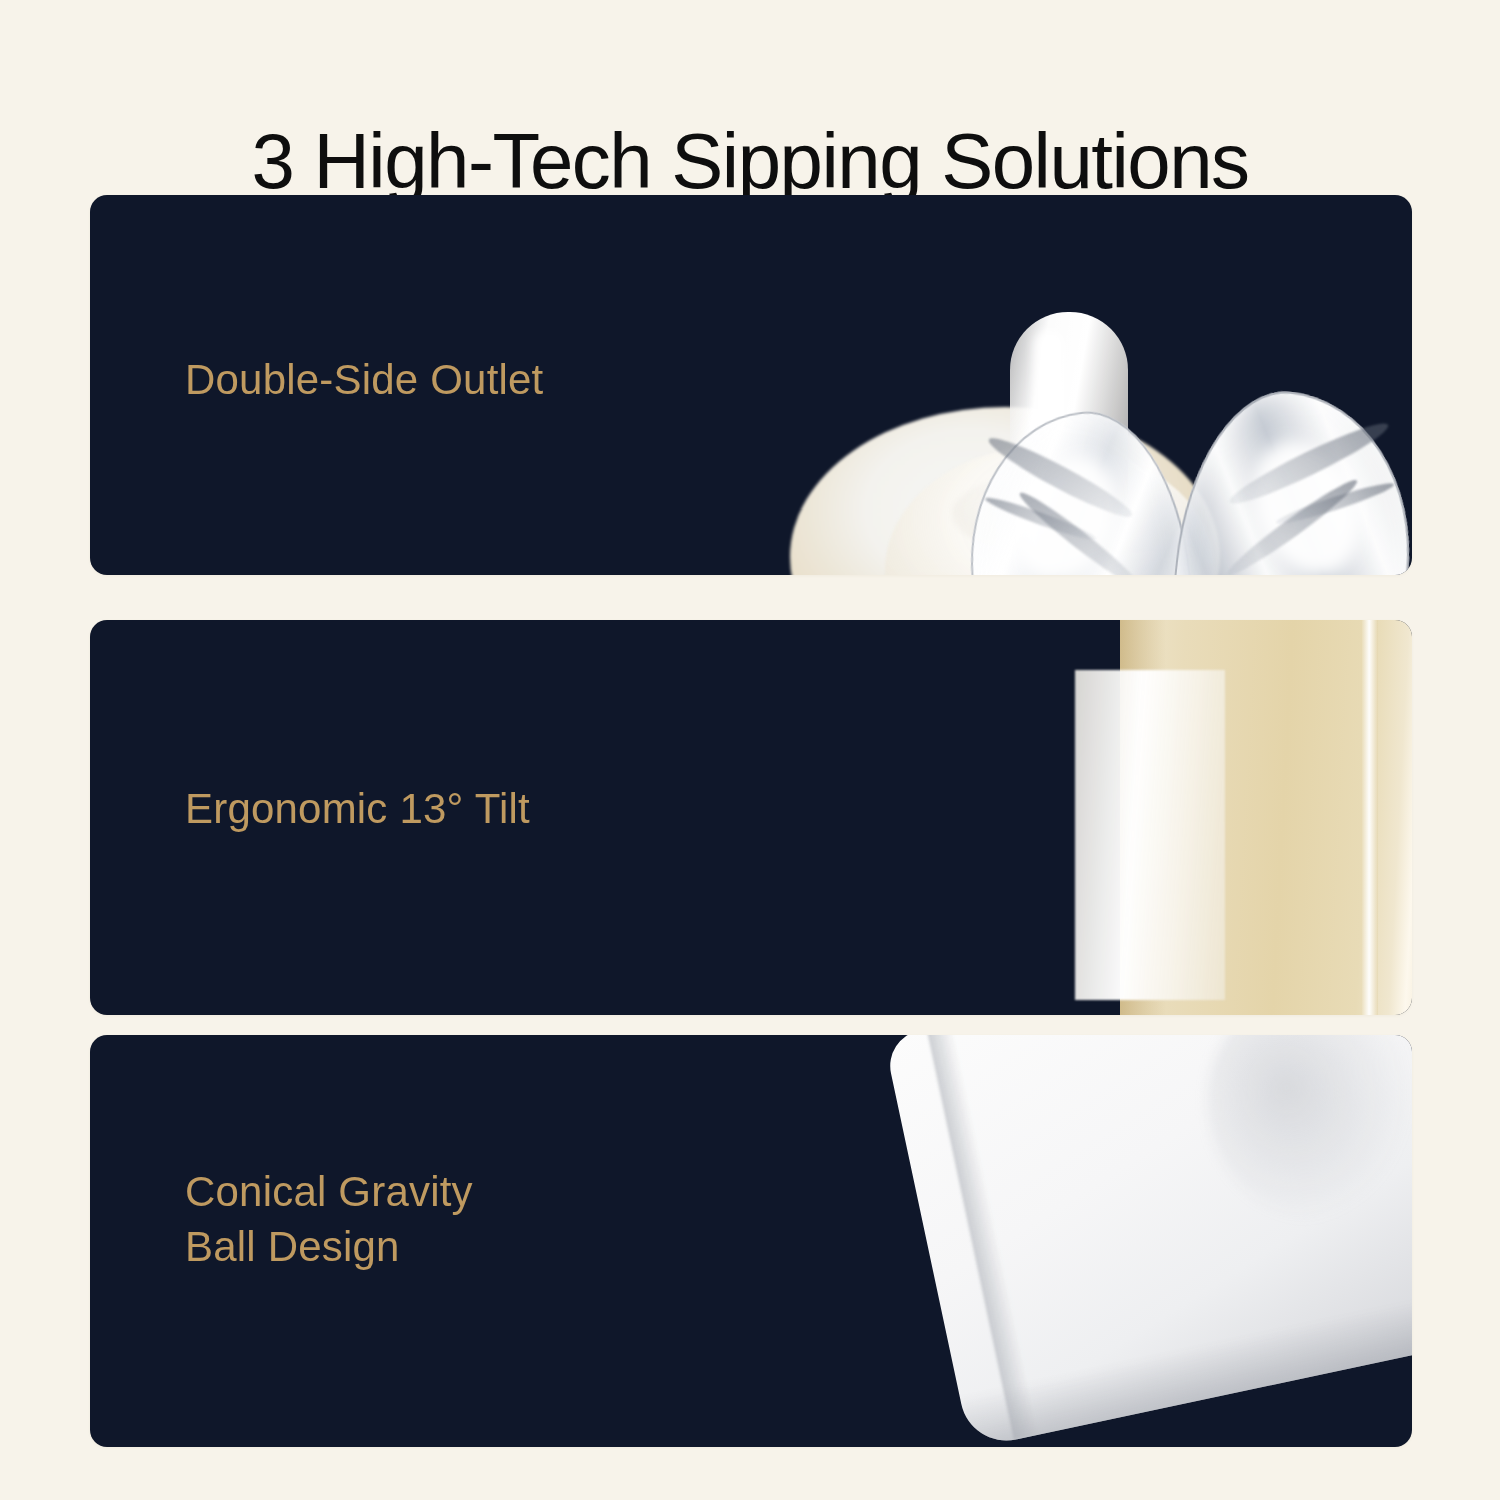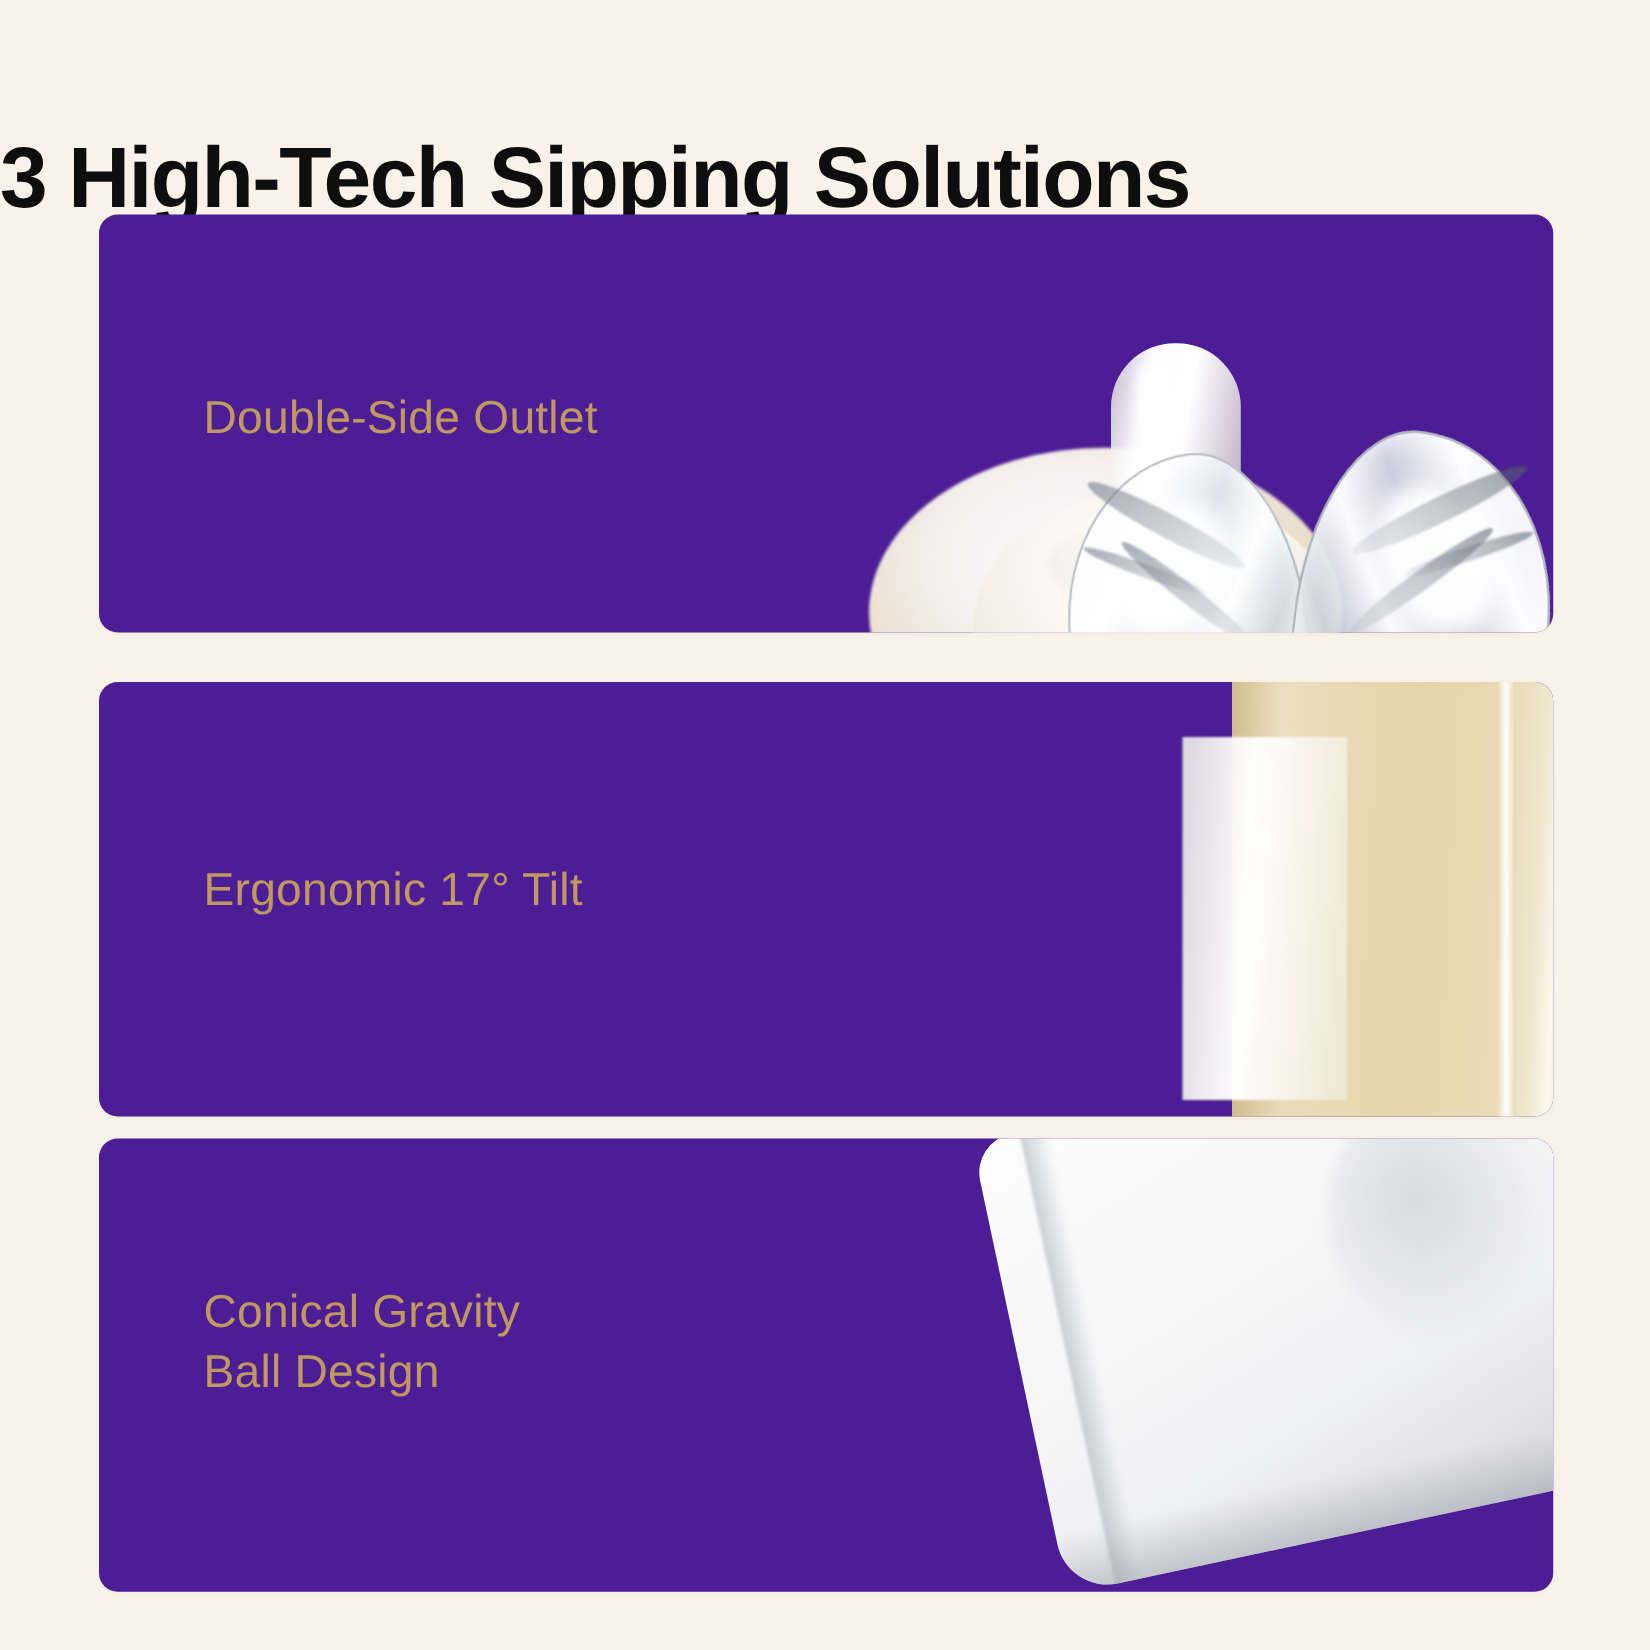--- a/index.html
+++ b/index.html
@@ -9,33 +9,34 @@
     font-family:"Liberation Sans", sans-serif;
     overflow:hidden;
     position:relative;
   }
   #page{position:absolute;inset:0;}
 
   
   .title{
     position:absolute;
     left:0;right:0;top:66px;
+    text-align:center;
     font-size:78px;
-    font-weight:bold;
+    font-weight:normal;
     letter-spacing:-1.5px;
     color:#0e0e0e;
     line-height:1.12;
     white-space:nowrap;
   }
 
   
   .card{
     position:absolute;
     left:90px;width:1322px;
-    background:#4c1d95;
+    background:#0f172a;
     border-radius:17px;
     overflow:hidden;
     box-shadow:0 1px 3px rgba(150,135,105,.07);
   }
   #card1{top:195px;height:380px;}
   #card2{top:620px;height:395px;}
   #card3{top:1035px;height:412px;}
 
   .label{
     position:absolute;
@@ -249,21 +250,21 @@
     </div>
     <div class="label" id="label1">Double-Side Outlet</div>
   </div>
 
   <div class="card" id="card2">
     <div class="art2">
       <div class="bottle2"></div>
       <div class="neck2"></div>
 
     </div>
-    <div class="label" id="label2">Ergonomic 17° Tilt</div>
+    <div class="label" id="label2">Ergonomic 13° Tilt</div>
   </div>
 
   <div class="card" id="card3">
     <div class="art3">
       <div class="bottle3">
         <div class="wallL"></div>
         <div class="sheen"></div>
           <div class="btm"></div>
       </div>
 

